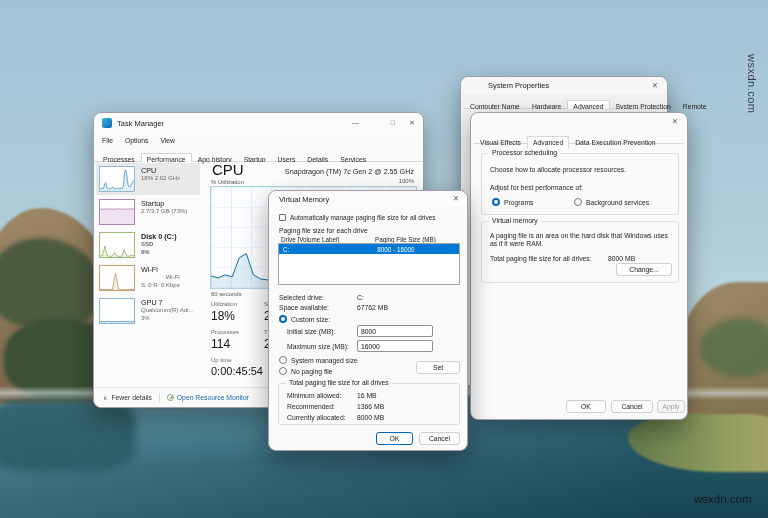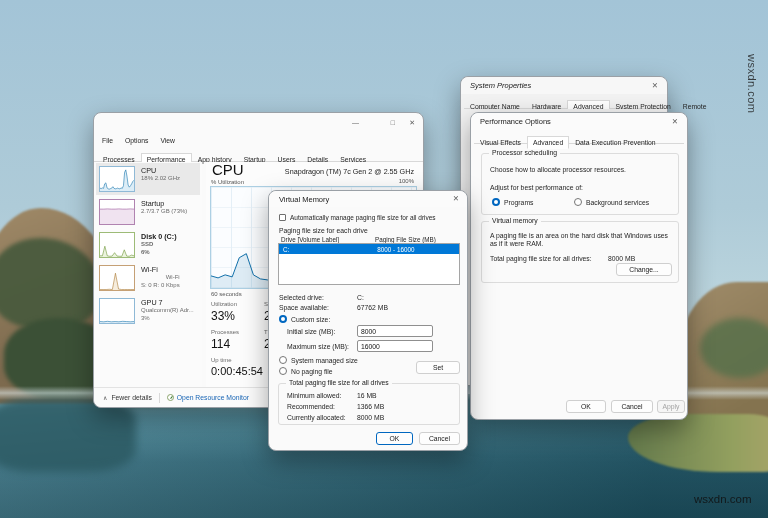--- a/index.html
+++ b/index.html
@@ -77,21 +77,21 @@
 
   
   .vm{left:268px;top:190px;width:200px;height:261px;z-index:40;}
   .vm .tbar{height:16px;padding-left:10px;}
   .list{position:absolute;left:9px;top:52px;width:182px;height:42px;background:#fff;border:1px solid #a5a5a5;}
   .lrow{position:absolute;left:0;right:0;top:0;height:10px;background:#0078d7;color:#fff;font-size:6.3px;display:flex;align-items:center;}
   .vm-val{position:absolute;font-size:6.8px;color:#1f1f1f;}
 
   
   .sp{left:460px;top:76px;width:208px;height:310px;background:#f2f2f2;z-index:10;}
-  .sp .tbar{height:17px;padding-left:9px;background:#f7f7f7;font-style:italic;}
+  .sp .tbar{height:17px;padding-left:27px;background:#f7f7f7;}
   .sp .tabstrip{left:3px;right:3px;top:17px;height:15px;}
   .sp-body{position:absolute;left:0;right:0;top:32px;bottom:0;background:#f2f2f2;border-radius:0 0 8px 8px;}
 
   
   .po{left:470px;top:112px;width:218px;height:308px;z-index:20;}
   .po .tbar{height:17px;padding-left:9px;}
   .po .tabstrip{left:3px;right:3px;top:17px;height:14px;}
 
   
   .wm-v{position:absolute;left:746px;top:54px;writing-mode:vertical-rl;font-size:11px;color:#1e1e1e;opacity:.82;z-index:50;letter-spacing:.5px;}
@@ -122,23 +122,20 @@
       <span class="t">System Properties</span>
     </div>
     <span class="wx" style="right:9px;top:5px;">✕</span>
     <div class="tabstrip">
       <span class="xtab">Computer Name</span><span class="xtab">Hardware</span><span class="xtab sel">Advanced</span><span class="xtab">System Protection</span><span class="xtab">Remote</span>
     </div>
     <div class="sp-body"></div>
   </div>
 
   <div class="win po">
-    <div class="tbar">
-      <span class="t">Performance Options</span>
-    </div>
     <span class="wx" style="right:9px;top:5px;">✕</span>
     <div class="tabstrip">
       <span class="xtab">Visual Effects</span><span class="xtab sel">Advanced</span><span class="xtab">Data Execution Prevention</span>
     </div>
 
     <div class="grp" style="left:10px;top:40px;width:198px;height:62px;">
       <span class="glab">Processor scheduling</span>
       <span class="lbl" style="left:8px;top:12px;">Choose how to allocate processor resources.</span>
       <span class="lbl" style="left:8px;top:30px;">Adjust for best performance of:</span>
       <span class="radio on" style="left:10px;top:44px;"></span>
@@ -154,20 +151,24 @@
       <span class="lbl" style="left:126px;top:33px;">8000 MB</span>
       <div class="btn" style="right:6px;bottom:6px;width:56px;height:13px;">Change...</div>
     </div>
 
     <div class="btn" style="left:95px;top:287px;width:40px;height:13px;">OK</div>
     <div class="btn" style="left:140px;top:287px;width:42px;height:13px;">Cancel</div>
     <div class="btn dis" style="left:186px;top:287px;width:28px;height:13px;">Apply</div>
   </div>
 
   <div class="win tm" style="z-index:30;">
+    <div class="tbar">
+      <span class="tmicon"></span>
+      <span class="t">Task Manager</span>
+    </div>
     <span class="tm-ctl" style="right:64px;">—</span>
     <span class="tm-ctl" style="right:28px;">□</span>
     <span class="tm-ctl" style="right:8px;">✕</span>
 
     <div class="menubar">
       <span>File</span>
       <span>Options</span>
       <span>View</span>
     </div>
 
@@ -229,21 +230,21 @@
       <div class="cpu-chart">
         <svg viewBox="0 0 100 100" preserveAspectRatio="none">
           <polygon id="cpu-fill" fill="rgba(17,112,170,0.12)" points="0.00,88.00 3.45,90.00 6.90,87.00 10.34,89.00 13.79,70.00 17.24,66.00 20.69,87.00 24.14,91.00 27.59,92.00 31.03,90.00 34.48,88.00 37.93,82.00 41.38,89.00 44.83,91.00 48.28,90.00 51.72,88.00 55.17,90.00 58.62,91.00 62.07,87.00 65.52,89.00 68.97,78.00 72.41,22.00 75.86,12.00 79.31,38.00 82.76,75.00 86.21,84.00 89.66,78.00 93.10,70.00 96.55,60.00 100.00,55.00 100,100 0,100"></polygon>
           <polyline id="cpu-line" fill="none" stroke="#1170aa" stroke-width="1" vector-effect="non-scaling-stroke" points="0.00,88.00 3.45,90.00 6.90,87.00 10.34,89.00 13.79,70.00 17.24,66.00 20.69,87.00 24.14,91.00 27.59,92.00 31.03,90.00 34.48,88.00 37.93,82.00 41.38,89.00 44.83,91.00 48.28,90.00 51.72,88.00 55.17,90.00 58.62,91.00 62.07,87.00 65.52,89.00 68.97,78.00 72.41,22.00 75.86,12.00 79.31,38.00 82.76,75.00 86.21,84.00 89.66,78.00 93.10,70.00 96.55,60.00 100.00,55.00"></polyline>
         </svg>
       </div>
       <span class="ax-b">60 seconds</span>
 
       <span class="st-lab" style="left:5px;top:139px;">Utilization</span>
       <span class="st-lab" style="left:58px;top:139px;">Speed</span>
-      <span class="st-val" style="left:5px;top:147px;">33%</span>
+      <span class="st-val" style="left:5px;top:147px;">18%</span>
       <span class="st-val" style="left:58px;top:147px;">2.02</span>
       <span class="st-lab" style="left:5px;top:167px;">Processes</span>
       <span class="st-lab" style="left:58px;top:167px;">Threads</span>
       <span class="st-val" style="left:5px;top:175px;">114</span>
       <span class="st-val" style="left:58px;top:175px;">2004</span>
       <span class="upt-lab">Up time</span>
       <span class="upt-val">0:00:45:54</span>
     </div>
 
     <div class="tm-foot">

